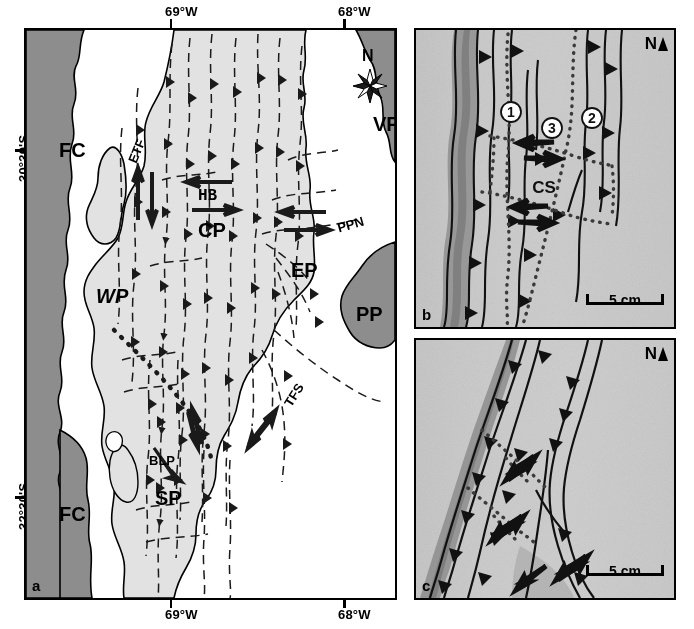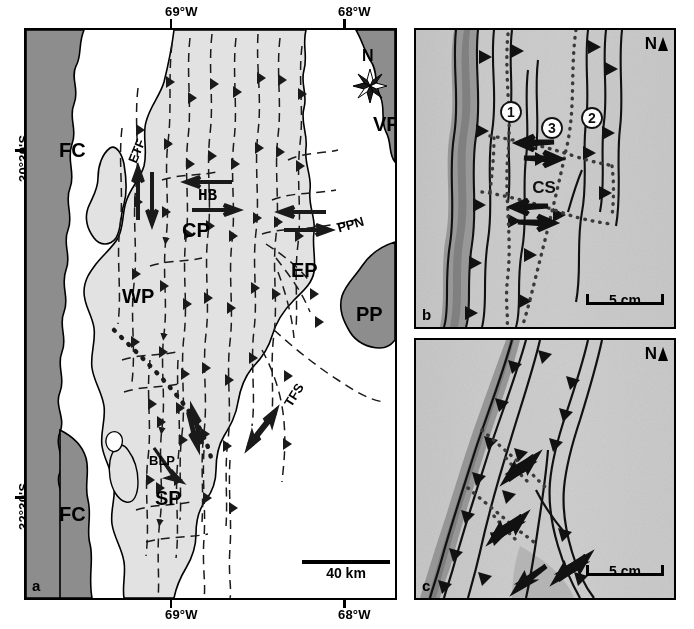--- a/index.html
+++ b/index.html
@@ -271,36 +271,32 @@
         <polygon points="12,-12 5.6,-2.6 0,0 2.6,-5.6" fill="#1a1a1a" stroke="#000" stroke-width="1"></polygon>
         <polygon points="-12,12 -5.6,2.6 0,0 -2.6,5.6" fill="#ffffff" stroke="#000" stroke-width="1"></polygon>
         <polygon points="12,12 2.6,5.6 0,0 5.6,2.6" fill="#1a1a1a" stroke="#000" stroke-width="1"></polygon>
       </g>
     </svg>
 
     <div class="mlabel big" style="left:33px;top:110px;">FC</div>
     <div class="mlabel big" style="left:33px;top:474px;">FC</div>
     <div class="mlabel med" style="left:336px;top:18px;">N</div>
     <div class="mlabel big" style="left:347px;top:72px;margin-top:12px;">VF</div>
-    <div class="mlabel big" style="left:156px;top:190px;">CP</div>
-    <div class="mlabel big" style="left:96px;top:256px;">WP</div>
+    <div class="mlabel big" style="left:172px;top:190px;">CP</div>
+    <div class="mlabel big" style="left:70px;top:256px;font-style:italic;">WP</div>
     <div class="mlabel big" style="left:265px;top:230px;">EP</div>
     <div class="mlabel big" style="left:330px;top:274px;">PP</div>
     <div class="mlabel big" style="left:129px;top:458px;">SP</div>
     <div class="mlabel med" style="left:172px;top:158px;font-family:Liberation Mono, monospace;">HB</div>
     <div class="mlabel sm" style="left:123px;top:424px;">BLP</div>
 
     <div class="mlabel sm" style="left:100px;top:130px;transform:rotate(-68deg);transform-origin:left top;">ETF</div>
     <div class="mlabel sm" style="left:310px;top:192px;transform:rotate(-16deg);transform-origin:left top;">PPN</div>
     <div class="mlabel sm" style="left:256px;top:372px;transform:rotate(-58deg);transform-origin:left top;">TFS</div>
 
-    <div class="scale-km" style="left:276px;top:530px;width:88px;">
-      <div class="bar"></div>
-      <div class="txt">40 km</div>
-    </div>
 
     <div class="panel-letter" style="left:6px;bottom:4px;">a</div>
   </div>
 
   <div id="panel-b">
     <svg class="photo-svg" width="258" height="297" viewBox="0 0 258 297" xmlns="http://www.w3.org/2000/svg">
       <defs>
         <filter id="grainB" x="0" y="0" width="100%" height="100%">
           <feTurbulence type="fractalNoise" baseFrequency="0.9" numOctaves="3" seed="7" result="n"></feTurbulence>
           <feColorMatrix in="n" type="saturate" values="0"></feColorMatrix>

